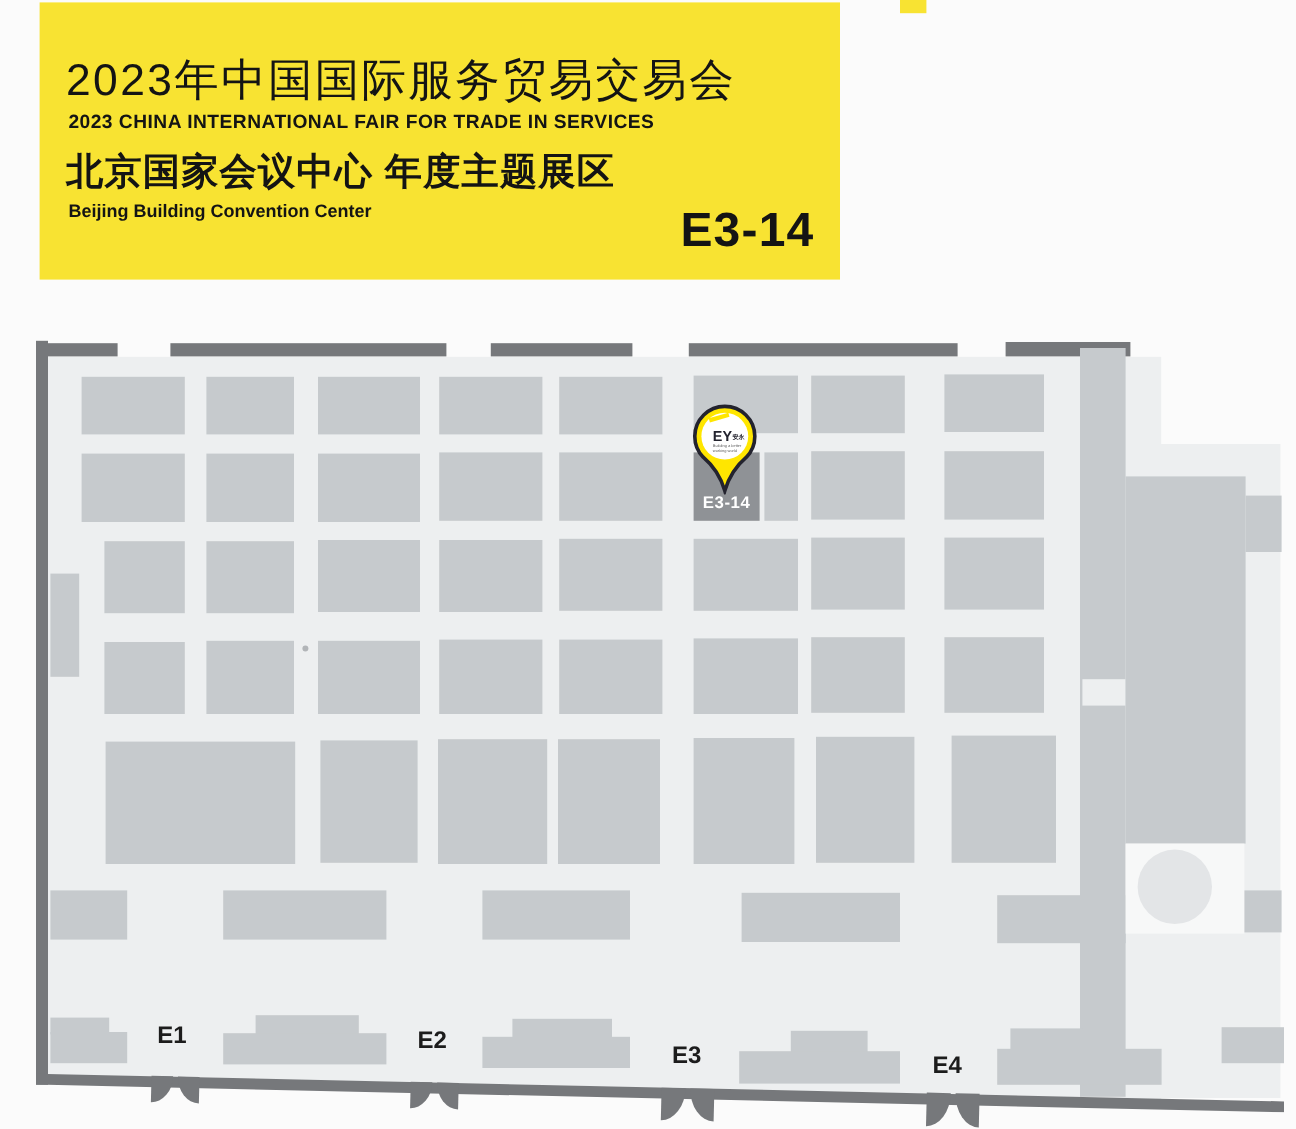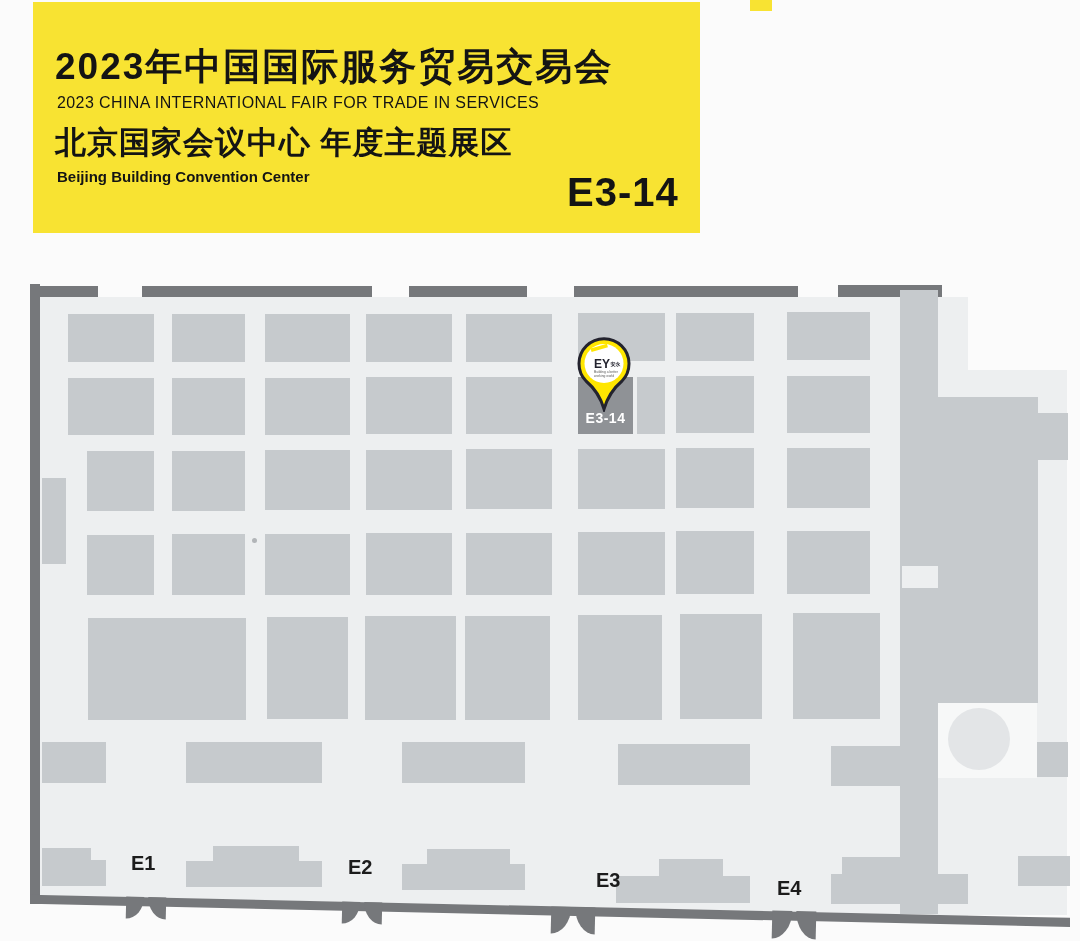--- a/index.html
+++ b/index.html
@@ -4,22 +4,22 @@
 <style>
   :root{
     --floor:#edeff0; --booth:#c6cacd; --wall:#76787b; --hl:#8f9296;
     --banner-bg:#f8e332; --banner-text:#141414; --pin-yellow:#ffe600; --pin-outline:#23232e;
   }
   *{margin:0;padding:0;box-sizing:border-box;}
   html,body{width:1080px;height:941px;}
   body{background:#fbfbfb;font-family:"Liberation Sans","DejaVu Sans",sans-serif;position:relative;overflow:hidden;}
   
   .banner{position:absolute;left:33px;top:2px;width:667px;height:231px;background:var(--banner-bg);color:var(--banner-text);z-index:10;}
-  .banner .t-cn{position:absolute;left:22px;top:40px;font-size:37px;font-weight:bold;letter-spacing:2px;white-space:nowrap;}
-  .banner .t-en{position:absolute;left:24px;top:92px;font-size:16px;font-weight:normal;letter-spacing:0.4px;white-space:nowrap;}
+  .banner .t-cn{position:absolute;left:22px;top:40px;font-size:37px;font-weight:normal;letter-spacing:2px;white-space:nowrap;}
+  .banner .t-en{position:absolute;left:24px;top:92px;font-size:16px;font-weight:bold;letter-spacing:0.4px;white-space:nowrap;}
   .banner .v-cn{position:absolute;left:22px;top:120px;font-size:31px;font-weight:bold;letter-spacing:1px;white-space:nowrap;text-align:center;}
   .banner .v-en{position:absolute;left:24px;top:165px;font-size:15px;font-weight:bold;line-height:20px;}
   .banner .b-num{position:absolute;left:534px;top:168px;font-size:40px;font-weight:bold;letter-spacing:1px;}
   .banner-sliver{position:absolute;left:750px;top:0;width:22px;height:11px;background:var(--banner-bg);z-index:10;}
   
   .map{position:absolute;left:0;top:0;width:1080px;height:941px;z-index:1;}
   .floorA{position:absolute;left:40px;top:297px;width:928px;height:625px;background:var(--floor);
           clip-path:polygon(0 0,100% 0,100% 99%,0 95.7%);z-index:1;}
   .floorB{position:absolute;left:938px;top:370px;width:129px;height:545px;background:var(--floor);z-index:1;}
   #blocks{position:absolute;left:0;top:0;z-index:2;}
@@ -149,21 +149,21 @@
         <div class="e-label" style="left: 131px; top: 852px;">E1</div>
         <div class="door" style="left: 126px; top: 897px; width: 40px; height: 22px;">
           <div class="p pl" style="width: 18px; height: 22px;"></div>
           <div class="p pr" style="width: 18px; height: 22px;"></div>
         </div>
         <div class="e-label" style="left: 348px; top: 856px;">E2</div>
         <div class="door" style="left: 342px; top: 902px; width: 40px; height: 22px;">
           <div class="p pl" style="width: 18px; height: 22px;"></div>
           <div class="p pr" style="width: 18px; height: 22px;"></div>
         </div>
-        <div class="e-label" style="left: 560px; top: 869px; margin-left: 36px;">E3</div>
+        <div class="e-label" style="left: 560px; top: 869px;">E3</div>
         <div class="door" style="left: 551px; top: 907px; width: 44px; height: 27px;">
           <div class="p pl" style="width: 20px; height: 27px;"></div>
           <div class="p pr" style="width: 20px; height: 27px;"></div>
         </div>
         <div class="e-label" style="left: 777px; top: 877px;">E4</div>
         <div class="door" style="left: 772px; top: 911px; width: 44px; height: 28px;">
           <div class="p pl" style="width: 20px; height: 28px;"></div>
           <div class="p pr" style="width: 20px; height: 28px;"></div>
         </div>
       </div>

